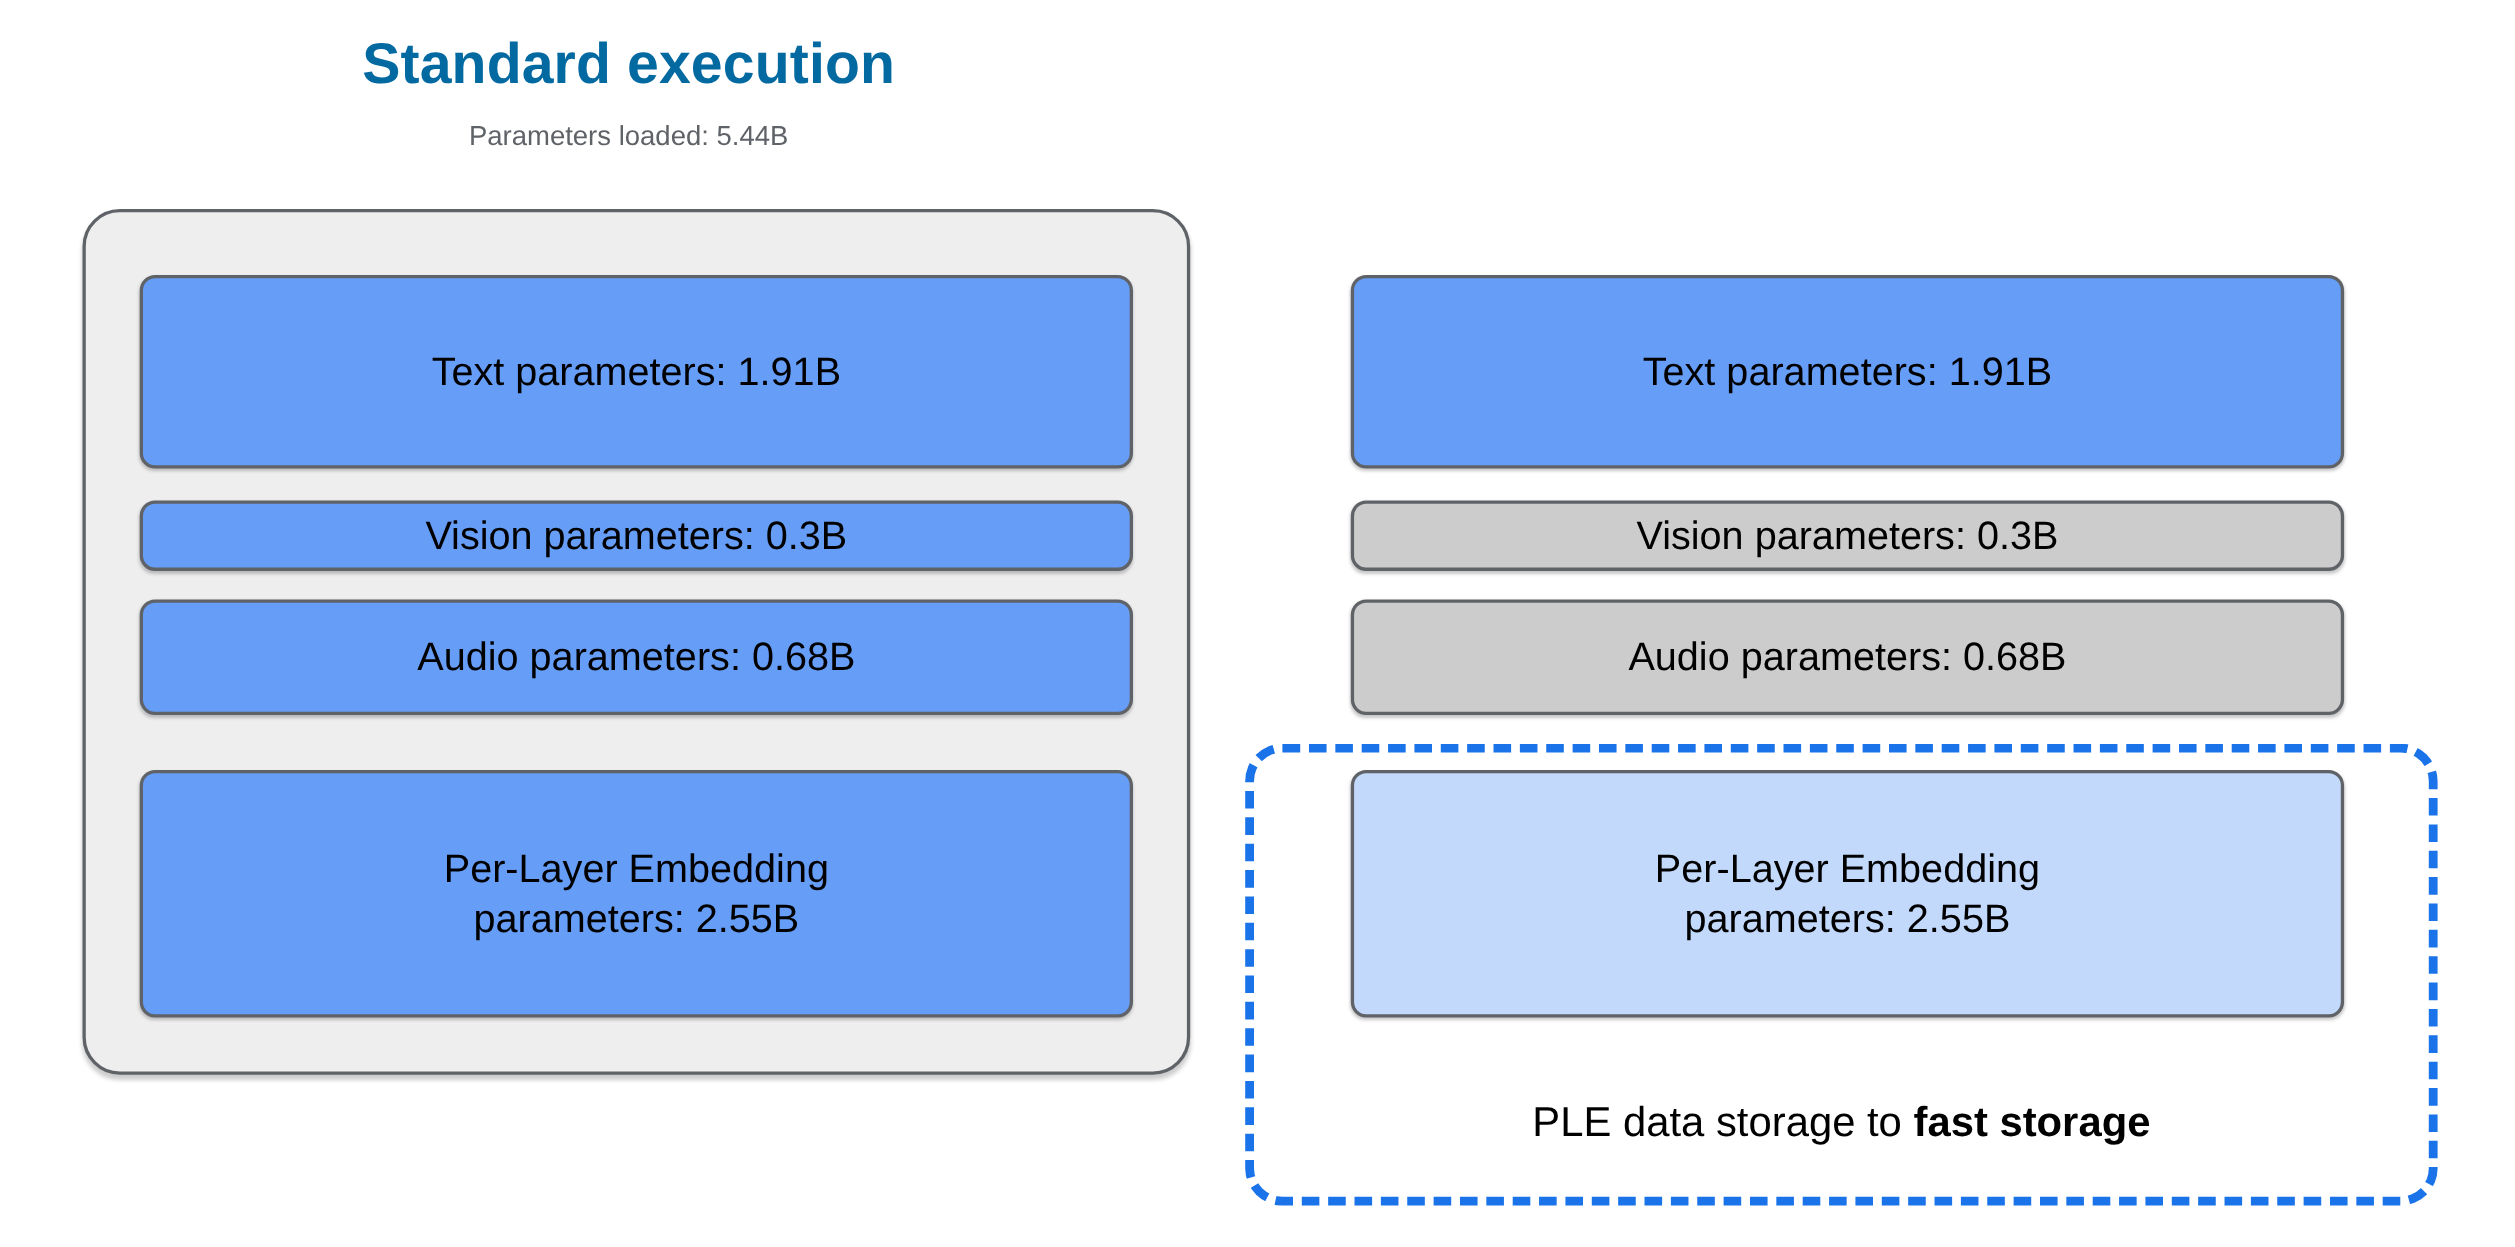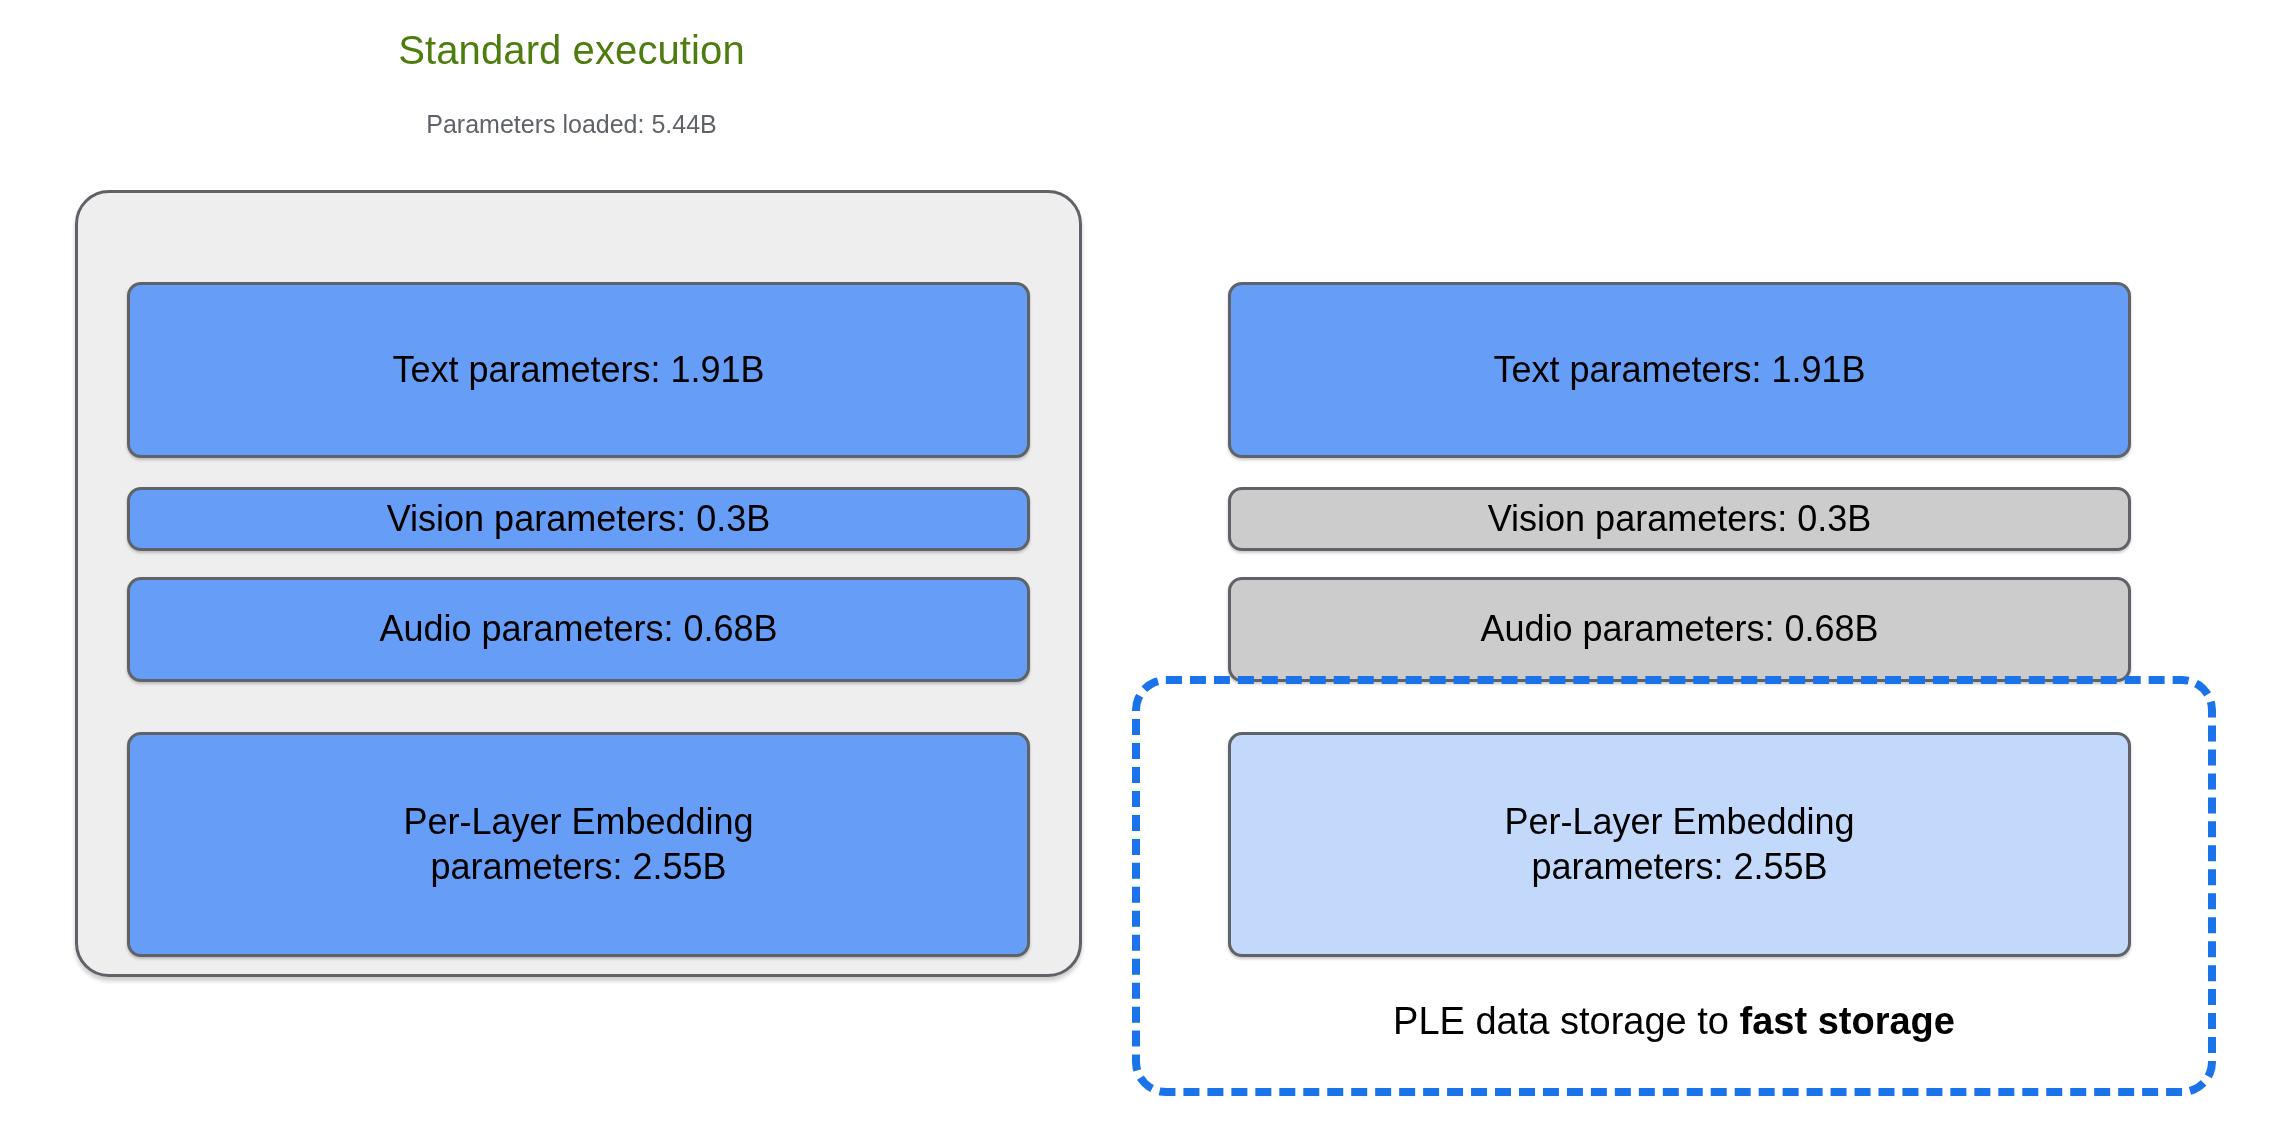--- a/index.html
+++ b/index.html
@@ -31,23 +31,23 @@
   .panel-left  { left: 0; }
   .panel-right { left: 1143px; }
 
   
   .panel-title {
     position: absolute;
     top: 28px;
     left: 0;
     width: 1143px;
     text-align: center;
-    font-size: 40px;
-    font-weight: normal;
-    color: #4d7c0f;
+    font-size: 52px;
+    font-weight: bold;
+    color: #0369a1;
     letter-spacing: 0.1px;
     white-space: nowrap;
   }
   .panel-subtitle {
     position: absolute;
     top: 110px;
     left: 0;
     width: 1143px;
     text-align: center;
     font-size: 25px;
@@ -83,21 +83,20 @@
     border: 3px solid #5f6368;
     border-radius: 14px;
     display: flex;
     align-items: center;
     justify-content: center;
     text-align: center;
     font-size: 36px;
     line-height: 1.24;
     color: #000000;
     box-shadow: 0 2px 3px rgba(0,0,0,0.22);
-    margin-top: 32px;
   }
   .fill-blue      { background: #669df6; }
   .fill-gray      { background: #cccccc; }
   .fill-lightblue { background: #c3d9fc; }
 
   
   .lb-text   { left: 127px; top: 250px; width: 903px; height: 176px; }
   .lb-vision { left: 127px; top: 455px; width: 903px; height: 64px;  }
   .lb-audio  { left: 127px; top: 545px; width: 903px; height: 105px; }
   .lb-ple    { left: 127px; top: 700px; width: 903px; height: 225px; }

